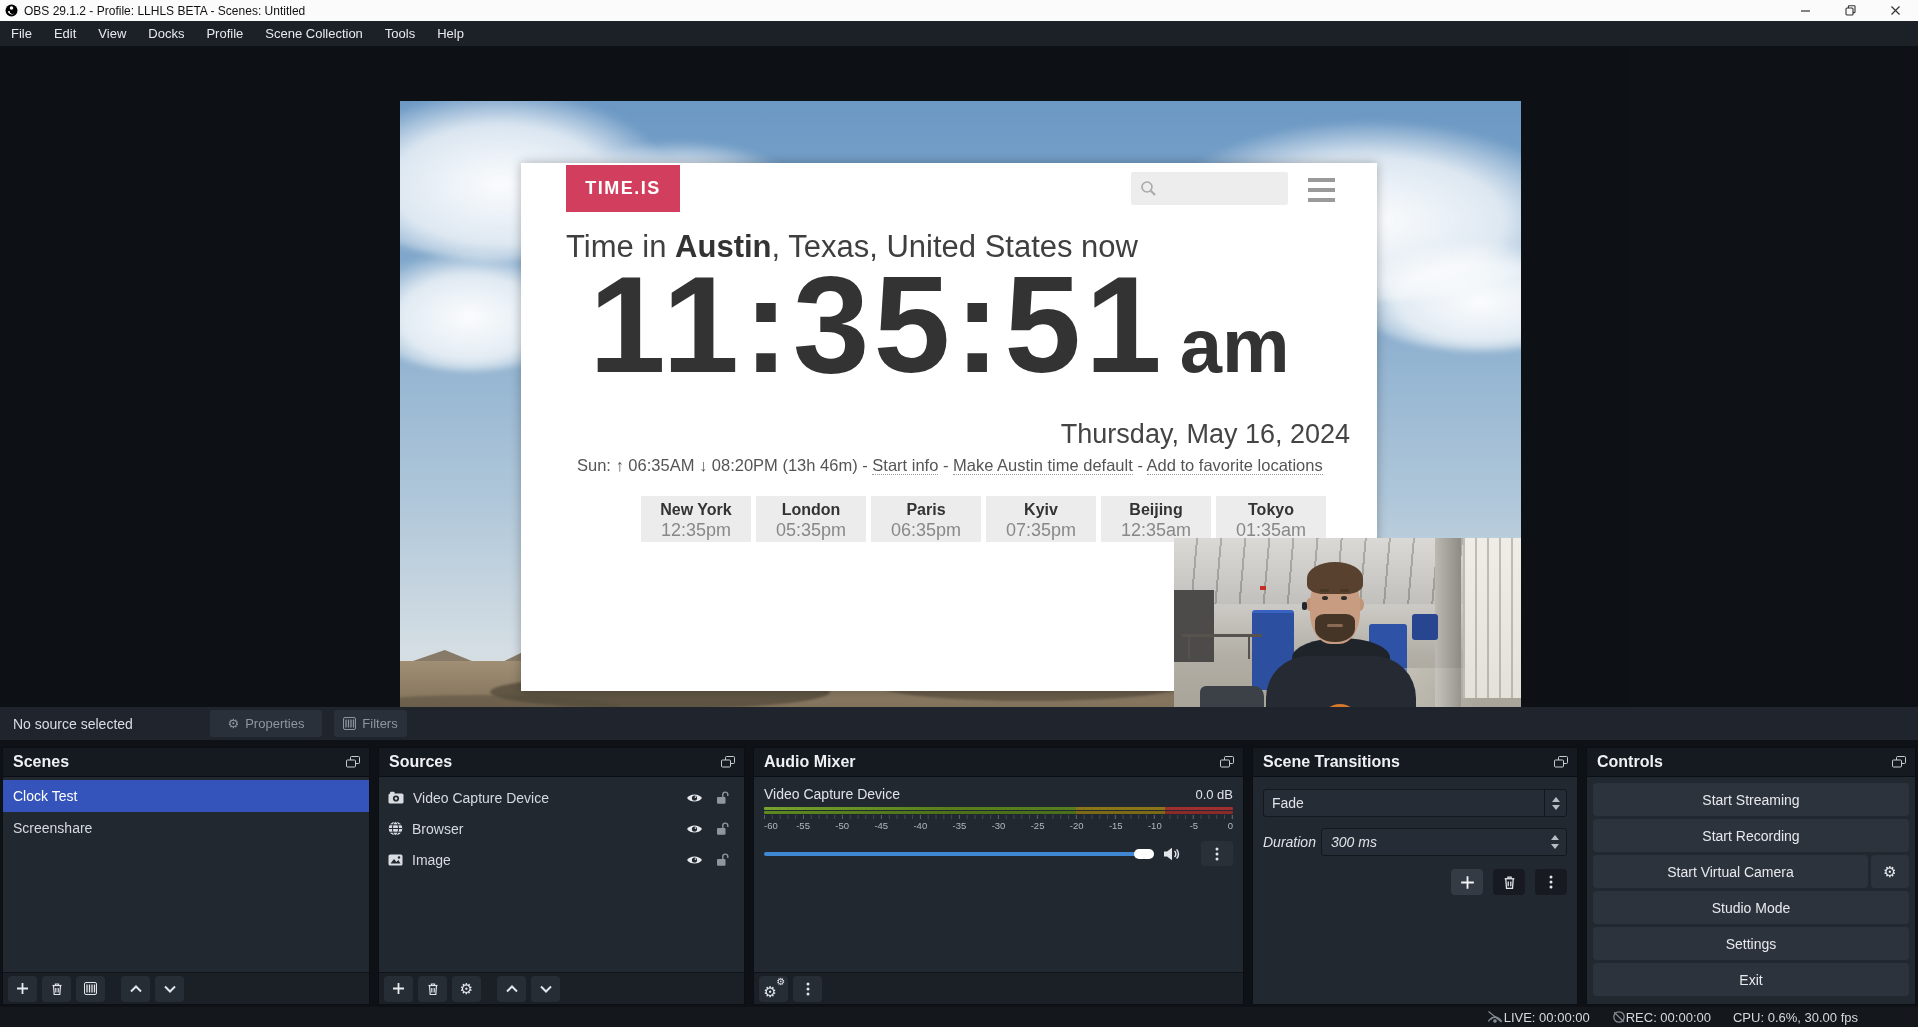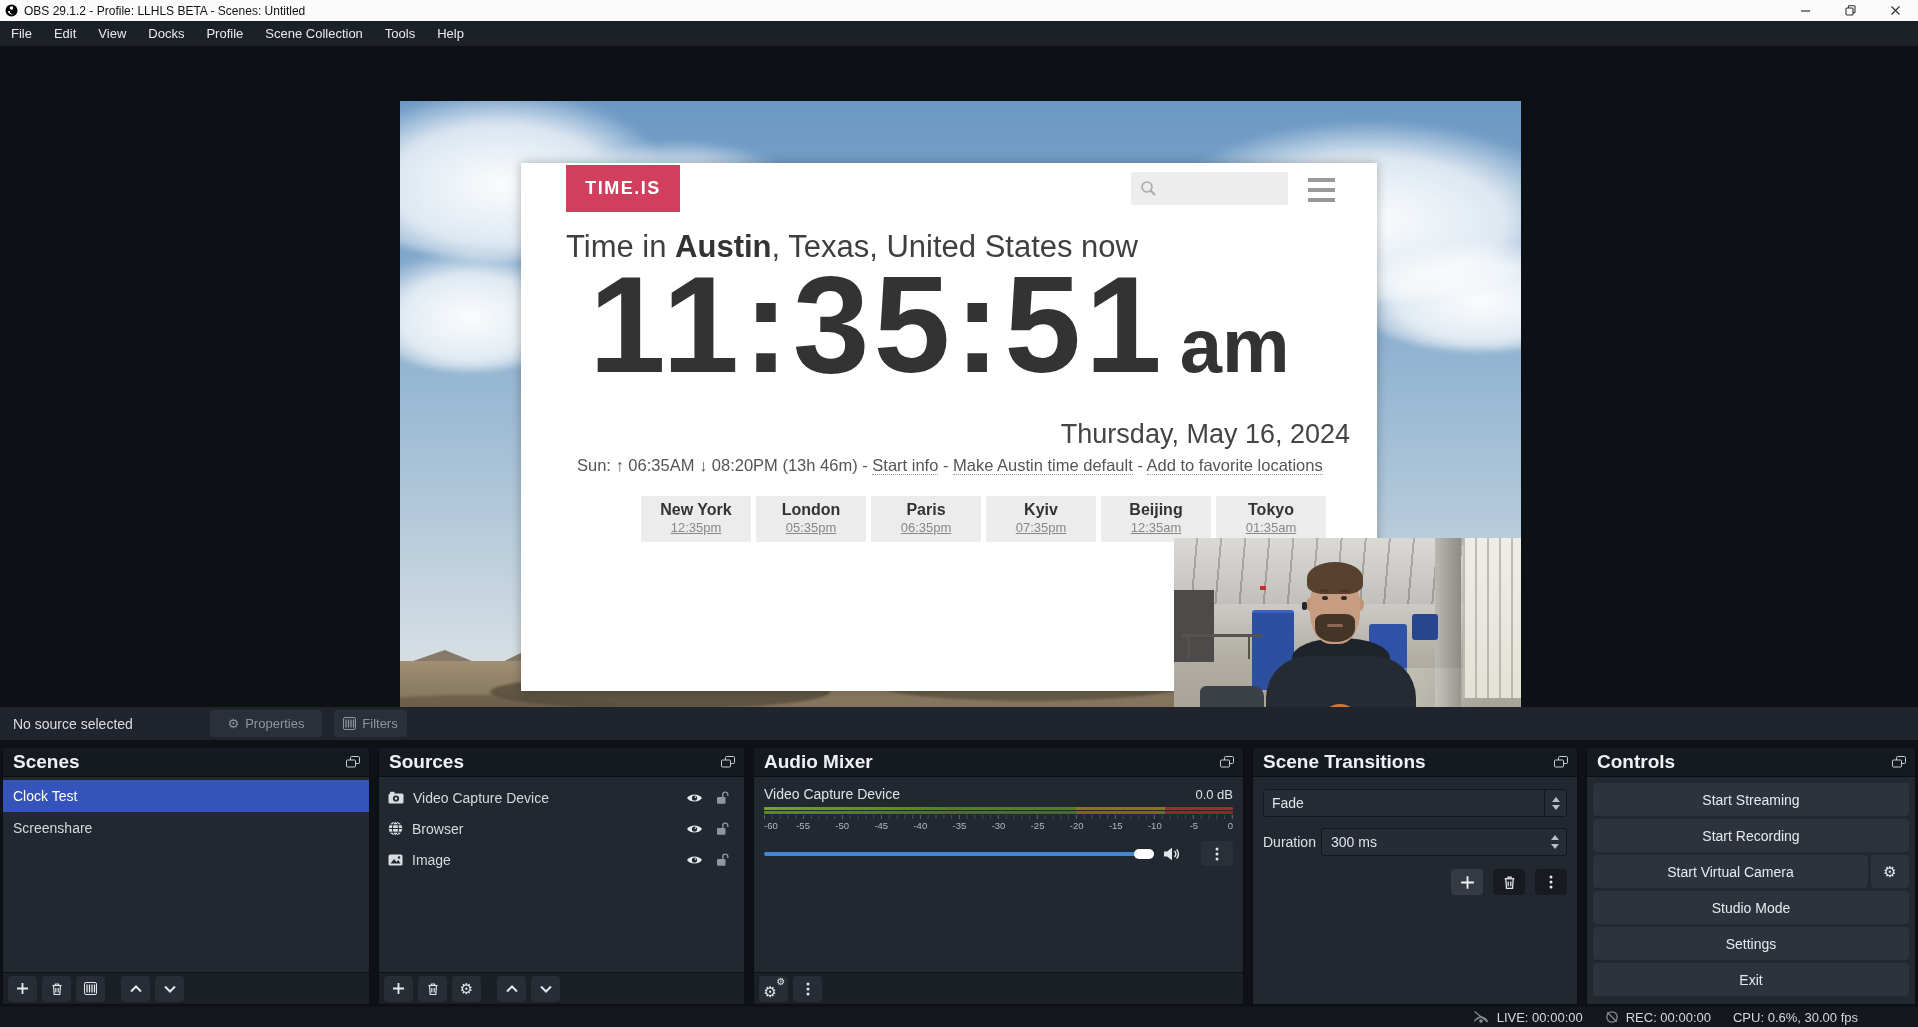--- a/index.html
+++ b/index.html
@@ -53,21 +53,21 @@
   .site-heading b { color:#333; }
   .time-row { position:absolute; left:68px; top:86px; display:flex; align-items:baseline; color:#333; }
   .time-big { font-size:138px; font-weight:bold; letter-spacing:4px; line-height:1.1; }
   .time-ampm { font-size:76px; font-weight:bold; margin-left:14px; }
   .site-date { position:absolute; right:27px; top:256px; font-size:27px; color:#444; }
   .sun-line { position:absolute; left:56px; top:293px; font-size:16.5px; color:#555; white-space:pre; }
   .sun-line .lnk { border-bottom:1px dotted #999; cursor:pointer; }
   .clock-row { position:absolute; left:120px; top:333px; display:flex; gap:5px; }
   .clock-box { width:110px; height:46px; background:#ececec; text-align:center; padding-top:5px; cursor:pointer; }
   .clock-city { font-size:16px; font-weight:bold; color:#333; }
-  .clock-time { font-size:13px; color:#888; margin-top:1px;text-decoration:underline; }
+  .clock-time { font-size:18px; color:#888; margin-top:1px; }
 
   
   .webcam { position:absolute; left:774px; top:437px; width:347px; height:197px; overflow:hidden;
             background:linear-gradient(180deg,#c6c5c1 0%,#cbc9c4 35%,#b2aea5 60%,#a39e92 100%); }
   .wc-ceiling { position:absolute; left:0; top:0; width:100%; height:66px;
     background:linear-gradient(180deg,#dad9d5,#c1c0bc),repeating-linear-gradient(95deg,rgba(110,108,102,.0) 0 22px,rgba(110,108,102,.35) 22px 24px); background-blend-mode:multiply; }
   .wc-window { position:absolute; right:0; top:0; width:58px; height:160px;
     background:repeating-linear-gradient(90deg,rgba(140,140,135,.5) 0 2px,rgba(0,0,0,0) 2px 12px),linear-gradient(180deg,#efede6,#e4e1d8); }
   .wc-pillar { position:absolute; right:60px; top:0; width:26px; height:197px;
     background:linear-gradient(90deg,#bcb9b2,#8e8b84); }
@@ -105,21 +105,21 @@
 
   
   .panel { position:absolute; top:747px; height:258px; background:#222830; border:1px solid #0b0e12; }
   #panel-scenes { left:2px; width:368px; }
   #panel-sources { left:378px; width:367px; }
   #panel-audio { left:753px; width:491px; }
   #panel-transitions { left:1252px; width:326px; }
   #panel-controls { left:1586px; width:330px; }
   .panel-header { height:29px; background:#151a20; border-bottom:1px solid #0b0e12;
                   display:flex; align-items:center; padding:0 9px 0 10px;
-                  font-size:19px; font-weight:bold; color:#eef0f3; }
+                  font-size:16px; font-weight:bold; color:#eef0f3; }
   .popout { margin-left:auto; display:flex; cursor:pointer; }
   .panel-toolbar { position:absolute; left:0; right:0; bottom:0; height:32px; background:#1b2026;
                    border-top:1px solid #0f1317; display:flex; align-items:center; gap:5px; padding:0 5px; }
   .tbtn { width:29px; height:26px; background:#272d35; border-radius:4px; display:flex;
           align-items:center; justify-content:center; color:#e2e5e9; font-size:15px; cursor:pointer; }
   .tbtn.gap { margin-left:11px; }
 
   .scene-list { padding-top:3px; }
   .scene-row { height:32px; display:flex; align-items:center; padding:0 10px; font-size:14px;
                color:#d6dade; cursor:pointer; }
@@ -157,21 +157,21 @@
   .dbl-gear .g2 { position:absolute; right:-2px; top:-4px; font-size:10px; }
 
   .trans-body { padding:12px 10px 0 10px; }
   .combo { height:28px; background:#262c35; border:1px solid #14181d; border-radius:3px;
            display:flex; align-items:center; font-size:14px; color:#dfe2e6; padding-left:8px; cursor:pointer; }
   .combo-arrows { margin-left:auto; align-self:stretch; width:22px; border-left:1px solid #14181d;
                   display:flex; flex-direction:column; align-items:center; justify-content:center; gap:3px; }
   .chev { width:0; height:0; border-left:4px solid transparent; border-right:4px solid transparent; }
   .chev.up { border-bottom:5px solid #b7bdc4; }
   .chev.down { border-top:5px solid #b7bdc4; }
-  .dur-row { display:flex; align-items:center; margin-top:11px; }
+  .dur-row { display:flex; align-items:center; margin-top:11px;font-style:italic; }
   .dur-label { font-size:14px; color:#dfe2e6; width:58px; }
   .spinbox { flex:1; height:28px; background:#262c35; border:1px solid #14181d; border-radius:3px;
              display:flex; align-items:center; font-size:14px; color:#dfe2e6; padding:0 7px 0 9px; }
   .spin-arrows { margin-left:auto; display:flex; flex-direction:column; gap:4px; }
   .trans-btns { display:flex; justify-content:flex-end; gap:10px; margin-top:13px; }
   .trans-btn { width:32px; height:26px; border-radius:4px; display:flex; align-items:center;
                justify-content:center; cursor:pointer; }
   .trans-btn.light { background:#343b45; }
   .trans-btn.dark { background:#171b21; }
 
@@ -180,21 +180,21 @@
              justify-content:center; font-size:14px; color:#e7e9ec; margin-bottom:3px; cursor:pointer; }
   .ctl-row { display:flex; gap:3px; margin-bottom:3px; }
   .ctl-row .ctl-btn { flex:1; margin-bottom:0; }
   .ctl-gear { width:38px; height:33px; background:#2d333d; border-radius:4px; display:flex;
               align-items:center; justify-content:center; color:#e7e9ec; font-size:15px; cursor:pointer; }
 
   
   .statusbar { position:absolute; left:0; top:1007px; width:1918px; height:20px; background:#14181d;
                display:flex; align-items:center; justify-content:flex-end; color:#d4d7db; font-size:13px;
                padding-right:60px; }
-  .stat-item { display:flex; align-items:center; gap:7px; margin-left:22px; }
+  .stat-item { display:flex; align-items:center; margin-left:22px; }
 </style>
 </head>
 <body>
 
 <div class="titlebar">
   <svg class="obs-logo" viewBox="0 0 24 24">
     <circle cx="12" cy="12" r="11" fill="#000"></circle>
     <circle cx="12" cy="7.2" r="3.2" fill="#fff"></circle>
     <path d="M5.2 13.2 a7 7 0 0 0 12.5 3.2 a5 5 0 0 1 -8.9 -3.6z" fill="#fff"></path>
   </svg>

